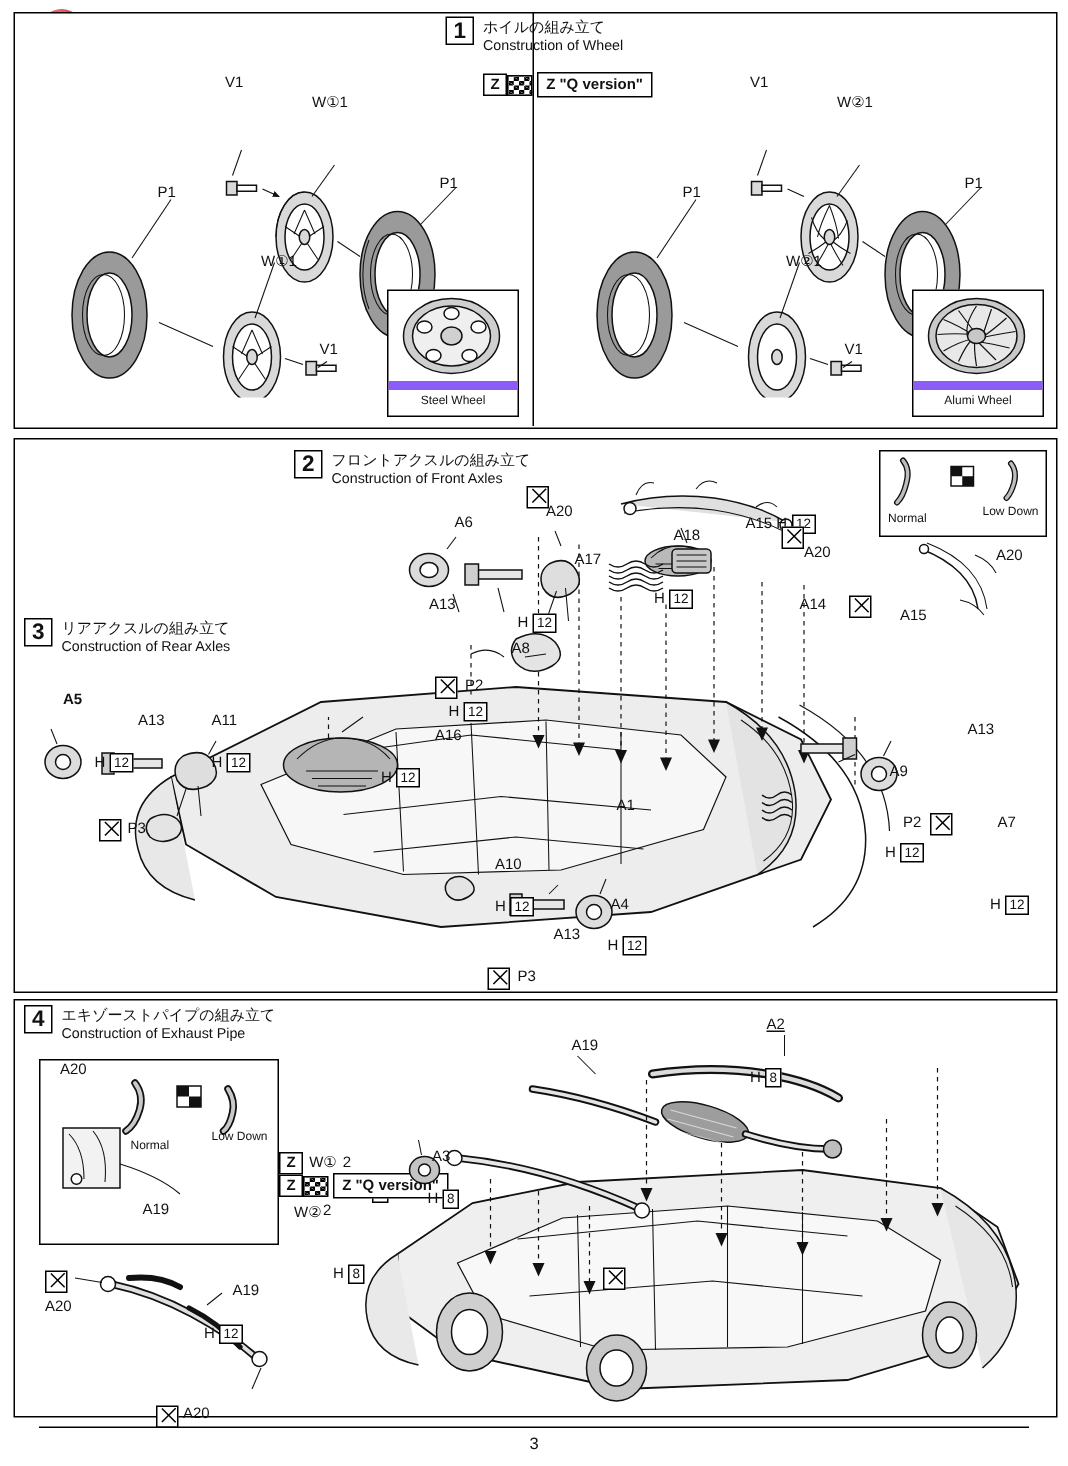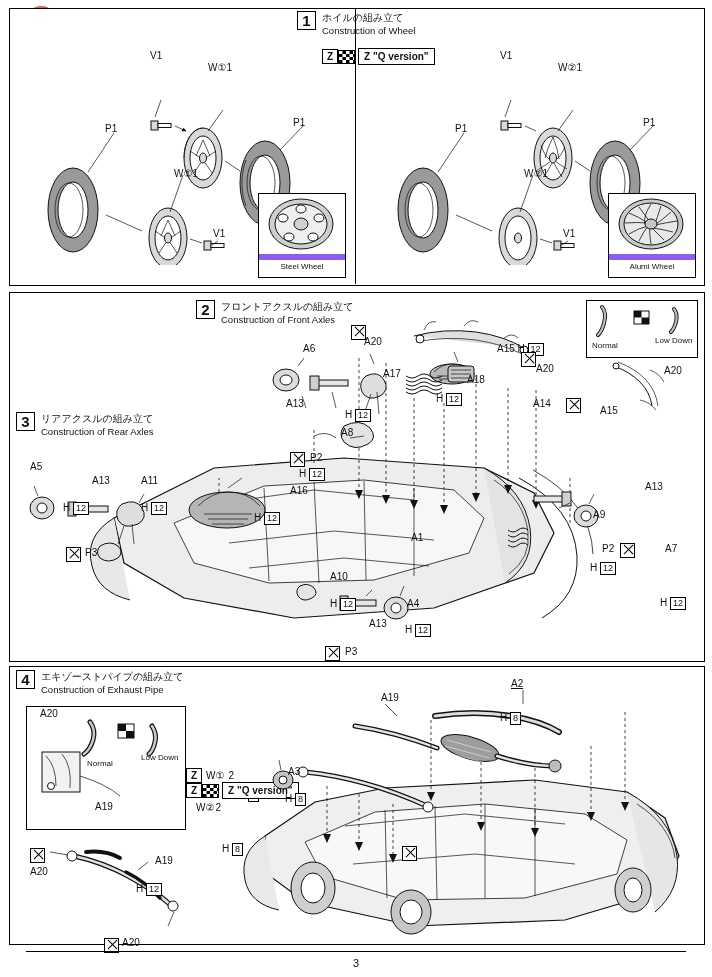--- a/index.html
+++ b/index.html
@@ -422,21 +422,21 @@
     <span>H</span> <span class="boxnum">12</span>
   </div>
   <div class="abs lbl" style="left:341px;top:427px;">A8</div>
   <div class="abs htag" style="left:345px;top:368px;">
     <span>H</span> <span class="boxnum">12</span>
   </div>
   <div class="abs lbl" style="left:383px;top:368px;">A17</div>
   <div class="abs htag" style="left:436px;top:352px;">
     <span>H</span> <span class="boxnum">12</span>
   </div>
-  <div class="abs lbl" style="left:467px;top:352px;margin-top:22px;">A18</div>
+  <div class="abs lbl" style="left:449px;top:352px;">A18</div>
   <div class="abs htag" style="left:497px;top:302px;">
     <span>A15</span> <span>H</span> <span class="boxnum">12</span>
   </div>
   <div class="abs lbl" style="left:364px;top:336px;">A20</div>
   <div class="abs" style="left:351px;top:323px;"><span class="xmark"></span></div>
   <div class="abs lbl" style="left:536px;top:363px;">A20</div>
   <div class="abs" style="left:521px;top:350px;"><span class="xmark"></span></div>
   <div class="abs lbl" style="left:533px;top:398px;">A14</div>
   <div class="abs" style="left:566px;top:396px;"><span class="xmark"></span></div>
   <div class="abs lbl" style="left:411px;top:532px;">A1</div>
@@ -468,21 +468,21 @@
   <div class="abs lbl" style="left:369px;top:618px;">A13</div>
   <div class="abs htag" style="left:405px;top:583px;">
     <span>H</span> <span class="boxnum">12</span>
   </div>
   <div class="abs lbl" style="left:407px;top:598px;">A4</div>
   <div class="abs htag" style="left:141px;top:461px;">
     <span>H</span> <span class="boxnum">12</span>
   </div>
   <div class="abs lbl" style="left:141px;top:475px;">A11</div>
   <div class="abs lbl" style="left:92px;top:475px;">A13</div>
-  <div class="abs lbl" style="left:30px;top:461px;">A5</div>
+  <div class="abs lbl" style="left:42px;top:461px;font-weight:bold;">A5</div>
   <div class="abs htag" style="left:63px;top:461px;">
     <span>H</span> <span class="boxnum">12</span>
   </div>
 
   <div class="box" style="left:9px;top:666px;width:694px;height:277px;"></div>
 
   <div class="abs" style="left:16px;top:670px;">
     <div style="display:flex;align-items:flex-start;gap:6px;">
       <div class="step-num">4</div>
       <div>

